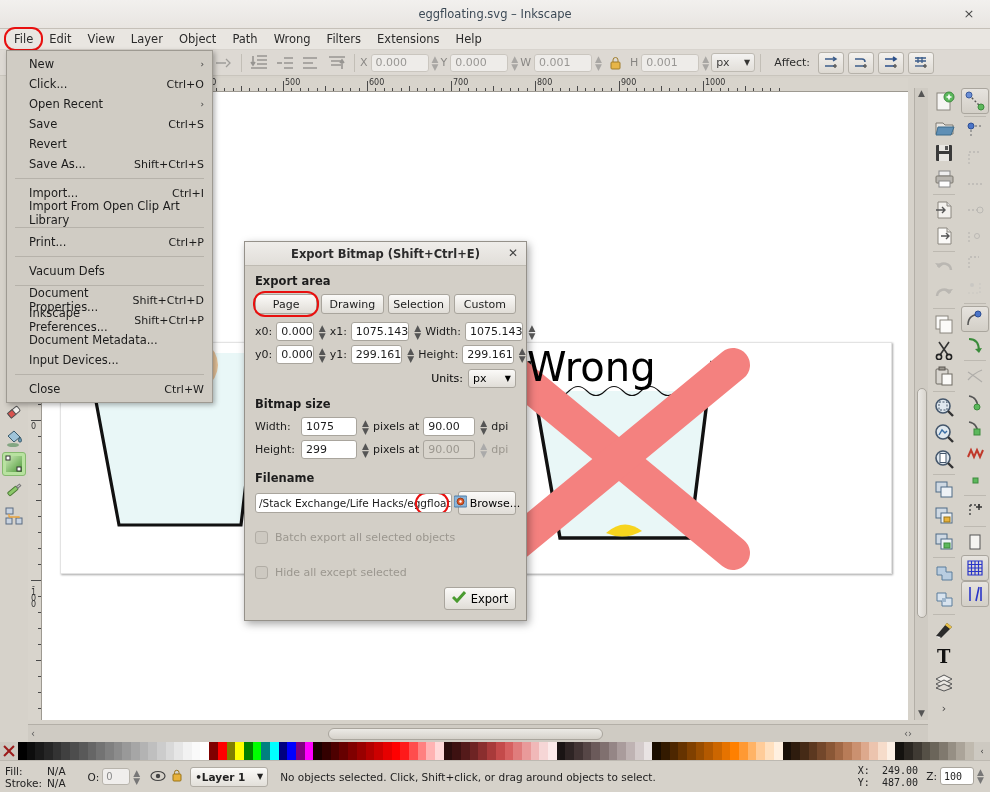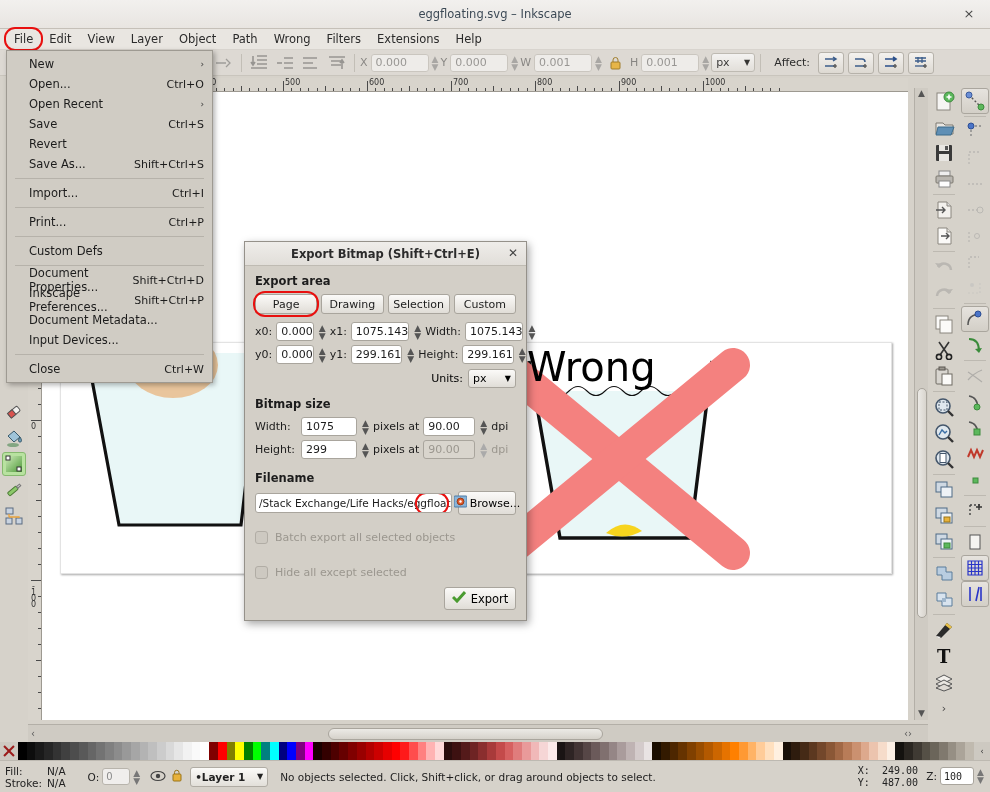--- a/index.html
+++ b/index.html
@@ -1074,21 +1074,21 @@
       <span class="spin">▲<br>▼</span>
     </div>
   </div>
 
   <div class="dropdown" id="fileMenu">
       <div class="mi">
         <span>New</span>
         <span class="sub">›</span>
       </div>
       <div class="mi">
-        <span>Open...</span>
+        <span>Click...</span>
         <span class="accel">Ctrl+O</span>
       </div>
       <div class="mi">
         <span>Open Recent</span>
         <span class="sub">›</span>
       </div>
       <div class="mi">
         <span>Save</span>
         <span class="accel">Ctrl+S</span>
       </div>
@@ -1097,28 +1097,31 @@
       </div>
       <div class="mi">
         <span>Save As...</span>
         <span class="accel">Shift+Ctrl+S</span>
       </div>
       <div class="misep"></div>
       <div class="mi">
         <span>Import...</span>
         <span class="accel">Ctrl+I</span>
       </div>
+      <div class="mi">
+        <span>Import From Open Clip Art Library</span>
+      </div>
       <div class="misep"></div>
       <div class="mi">
         <span>Print...</span>
         <span class="accel">Ctrl+P</span>
       </div>
       <div class="misep"></div>
       <div class="mi">
-        <span>Custom Defs</span>
+        <span>Vacuum Defs</span>
       </div>
       <div class="misep"></div>
       <div class="mi">
         <span>Document Properties...</span>
         <span class="accel">Shift+Ctrl+D</span>
       </div>
       <div class="mi">
         <span>Inkscape Preferences...</span>
         <span class="accel">Shift+Ctrl+P</span>
       </div>

